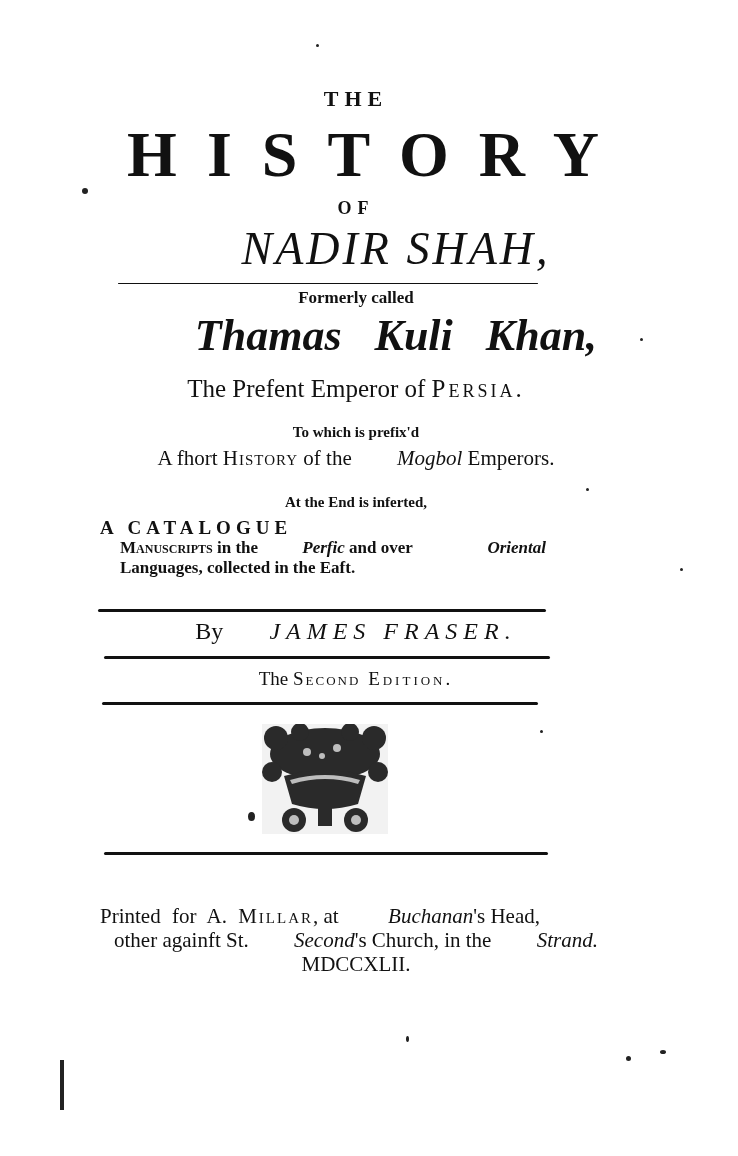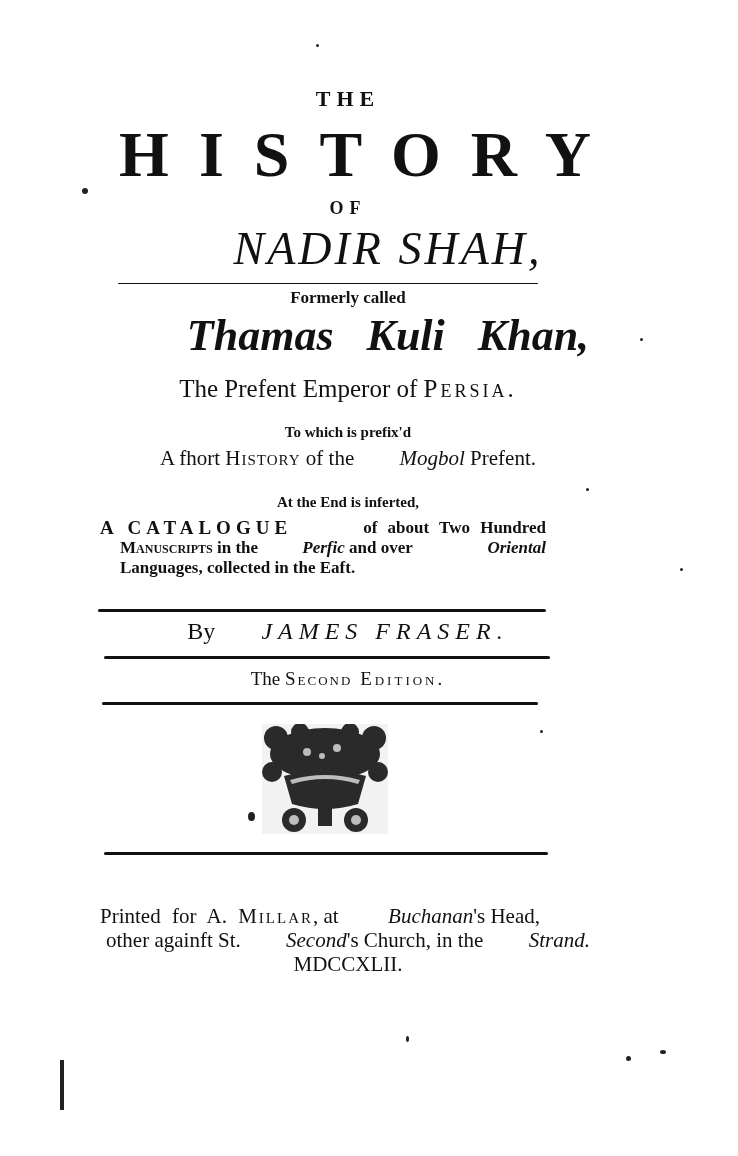--- a/index.html
+++ b/index.html
@@ -1,18 +1,18 @@
 <!DOCTYPE html>
 <html><head>
 <meta charset="utf-8">
 <style>
   html, body { margin:0; padding:0; background:#ffffff; }
   body { width:738px; height:1156px; position:relative; overflow:hidden; color:#111; font-family:"Liberation Serif","DejaVu Serif",serif; }
   .page { position:absolute; left:0; top:0; width:738px; height:1156px; }
-  .line { position:absolute; left:8px; width:680px; text-align:center; white-space:nowrap; }
+  .line { position:absolute; left:16px; width:680px; text-align:center; white-space:nowrap; }
   .sc { font-variant: small-caps; }
   .it { font-style: italic; padding-left: 40px; }
   .rule { position:absolute; height:3px; background:#111; border-radius:2px; }
   .rule.thin { height:2px; }
   .speck { position:absolute; width:3px; height:3px; background:#222; border-radius:50%; }
   .orn { position:absolute; left:262px; top:724px; width:126px; height:110px; }
   .left-mark { position:absolute; left:60px; top:1060px; width:4px; height:50px; background:#222; }
 </style>
 </head>
 <body>
@@ -32,29 +32,28 @@
 
   <div class="line it" style="top:310px;font-size:44px;font-weight:bold;word-spacing:22px;">Thamas Kuli Khan,</div>
 
   <div class="line" style="top:375px;font-size:25px;">
     <span>The Prefent Emperor of </span><span class="sc" style="letter-spacing:3px;">Persia.</span>
   </div>
 
   <div class="line" style="top:424px;font-size:15px;font-weight:bold;">To which is prefix'd</div>
 
   <div class="line" style="top:446px;font-size:21px;">
-    <span>A fhort </span><span class="sc" style="letter-spacing:1px;">History</span><span> of the </span><span class="it">Mogbol</span><span> Prefent.</span>
+    <span>A fhort </span><span class="sc" style="letter-spacing:1px;">History</span><span> of the </span><span class="it">Mogbol</span><span> Emperors.</span>
   </div>
 
   <div class="line" style="top:494px;font-size:15px;font-weight:bold;">At the End is inferted,</div>
 
   <div style="position:absolute;left:100px;top:518px;width:446px;font-size:17px;line-height:20px;font-weight:bold;">
     <div style="display:flex;justify-content:space-between;">
       <span style="letter-spacing:5px;font-size:19px;">A CATALOGUE</span>
-      <span style="word-spacing:6px;"> of about Two Hundred</span>
     </div>
     <div style="padding-left:20px;display:flex;justify-content:space-between;">
       <span><span class="sc">Manuscripts</span><span> in the </span><span class="it">Perfic</span><span> and over </span></span>
       <span class="it">Oriental</span>
     </div>
     <div style="padding-left:20px;">Languages, collected in the Eaft.</div>
   </div>
 
   <div class="rule" style="left:98px;top:609px;width:448px;"></div>
 

